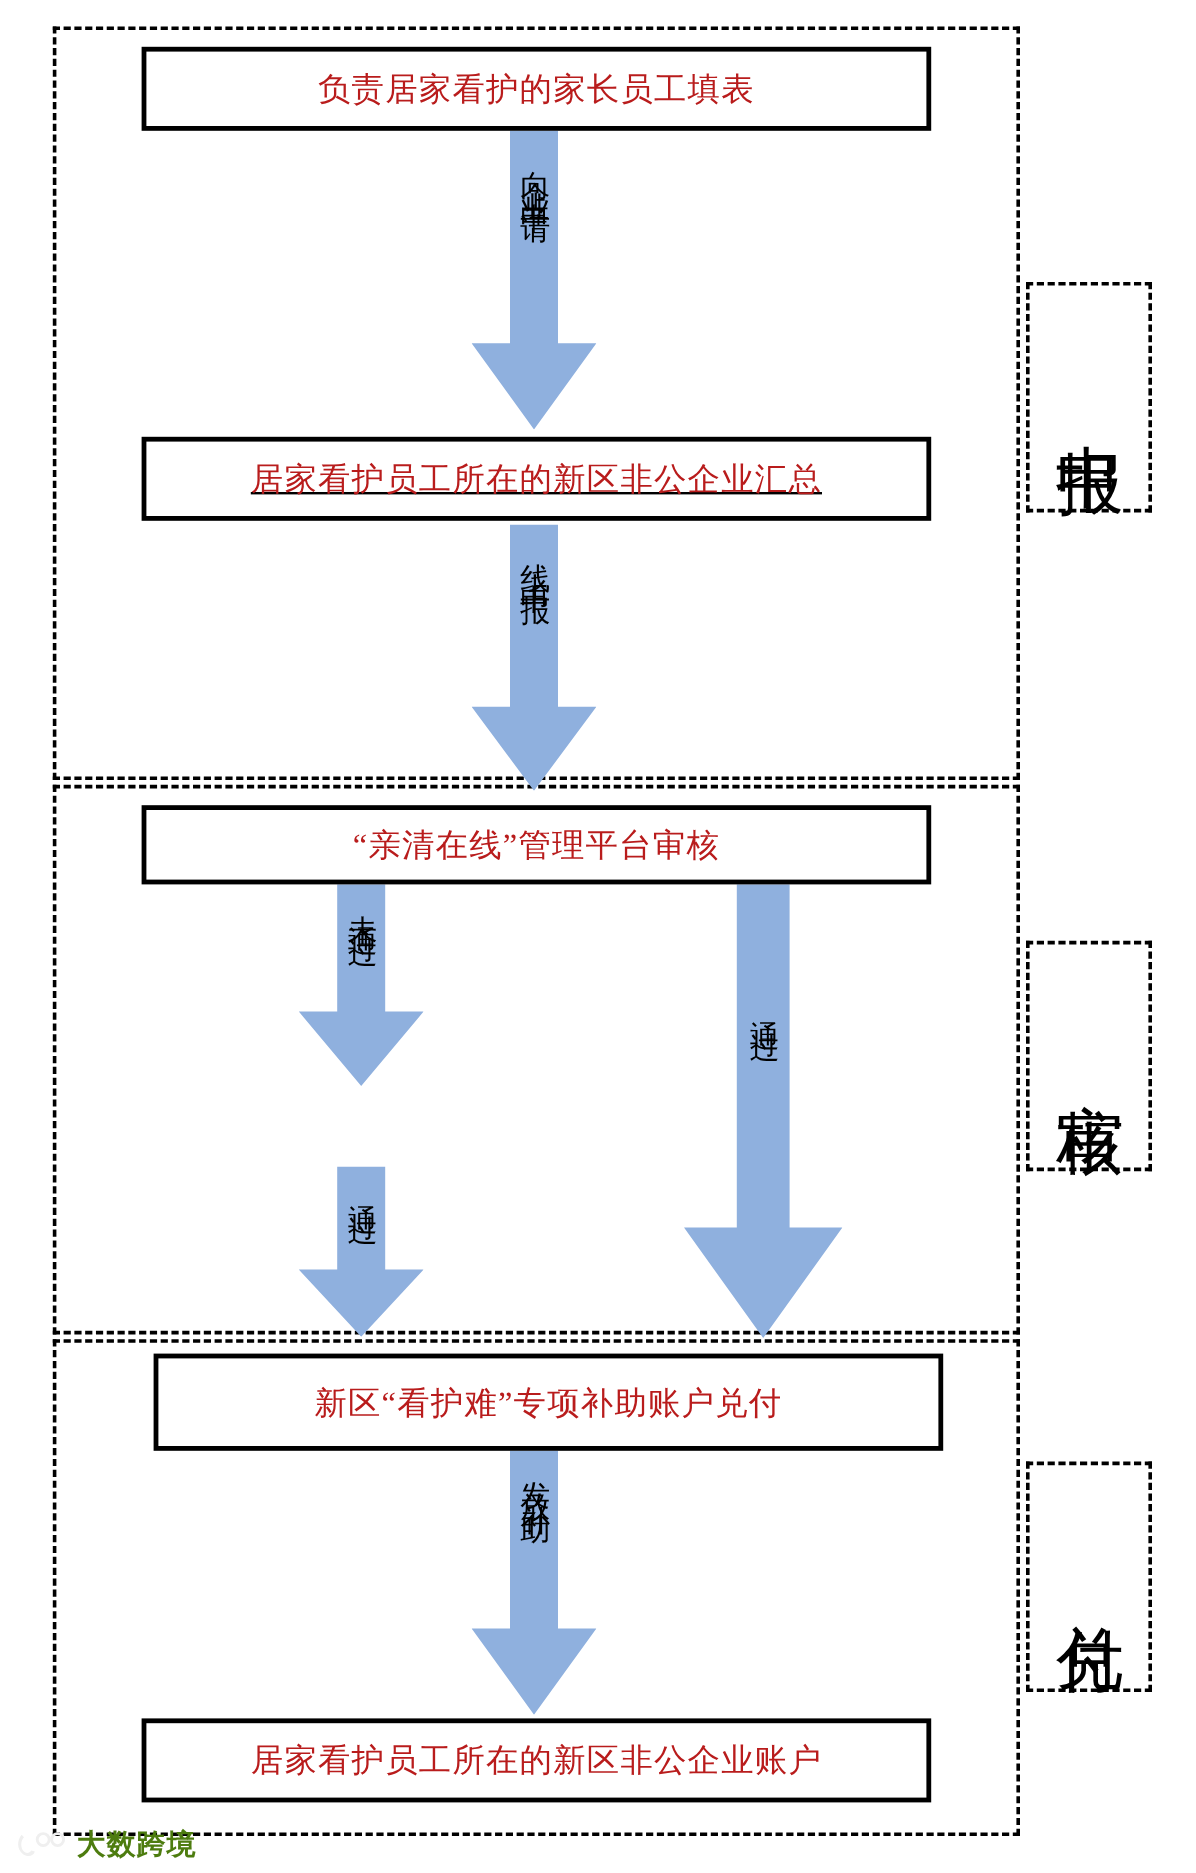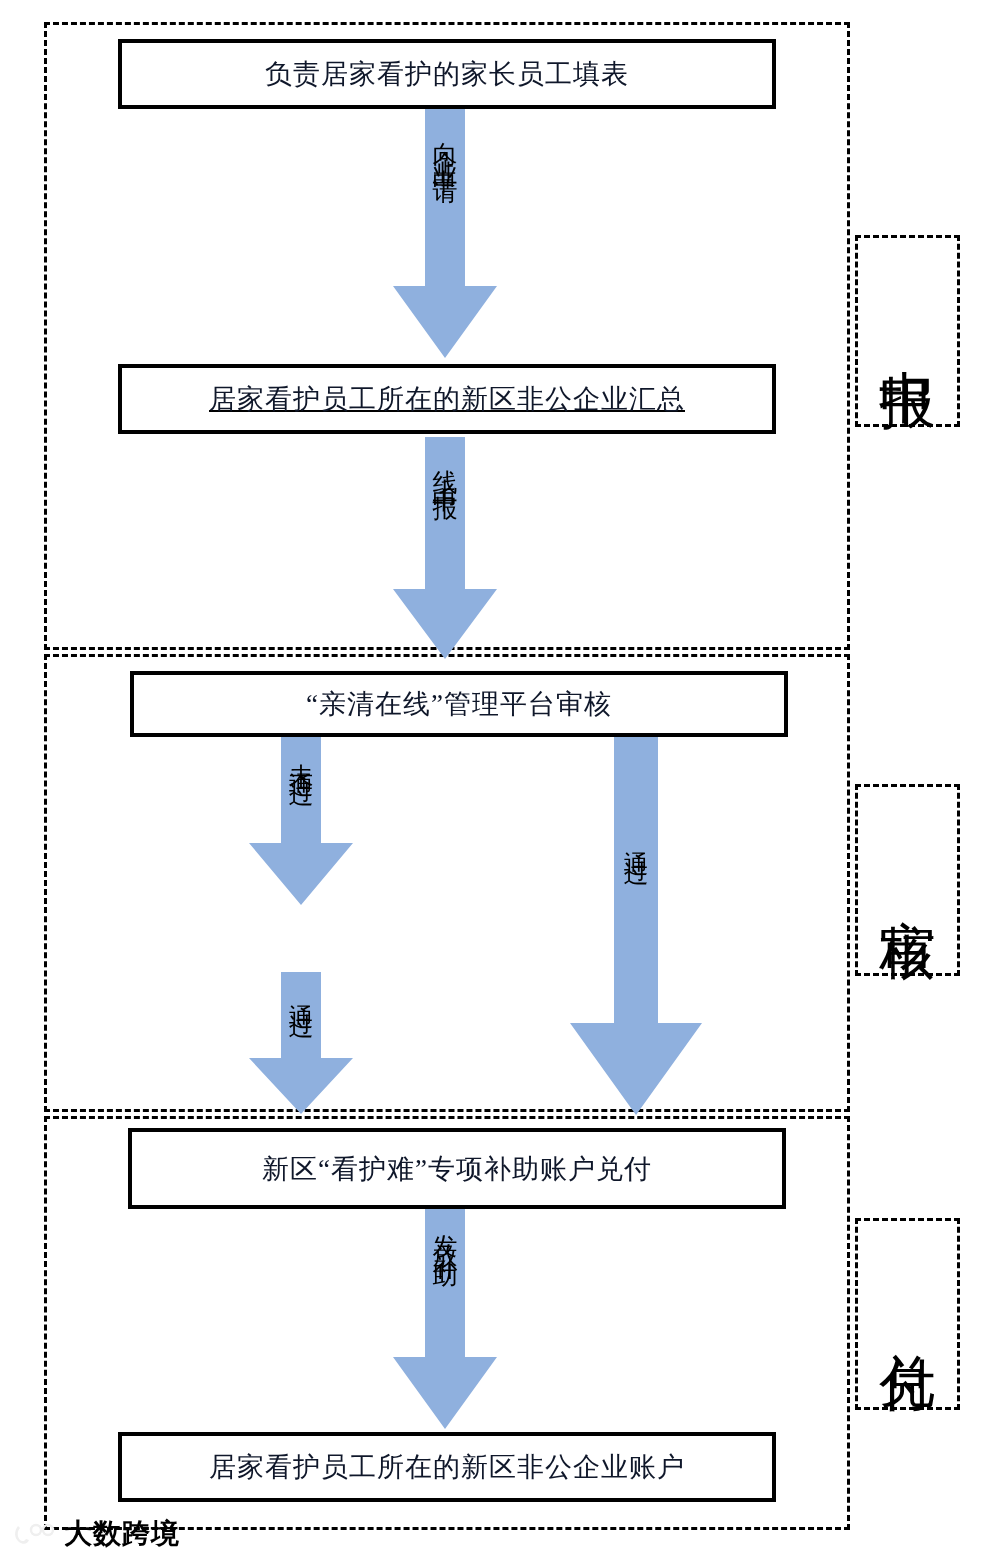--- a/index.html
+++ b/index.html
@@ -51,21 +51,21 @@
     border: 4px solid #000000;
     box-sizing: border-box;
     background: #ffffff;
     display: flex;
     align-items: center;
     justify-content: center;
     text-align: center;
   }
   .node-text {
     font-size: 27px;
-    color: #0f172a;
+    color: #b91c1c;
     letter-spacing: 1px;
     font-family: "Liberation Serif", "DejaVu Serif", serif;
     white-space: nowrap;
   }
 
   
   .arrow {
     position: absolute;
   }
   .arrow svg {
@@ -99,23 +99,23 @@
     display: flex;
     align-items: center;
     gap: 8px;
     opacity: 1;
   }
   .watermark-mark {
     width: 42px;
     height: 24px;
   }
   .watermark-text {
-    font-size: 28px;
+    font-size: 24px;
     font-weight: bold;
-    color: #000000;
+    color: #4d7c0f;
     letter-spacing: 1px;
     font-family: "Liberation Sans", "DejaVu Sans", sans-serif;
   }
 </style>
 </head>
 <body>
 
 <div id="stage">
 
   <div class="region" style="left:44px; top:22px; width:806px; height:628px;"></div>
@@ -187,21 +187,21 @@
   </div>
 
   <div class="node" style="left:118px; top:39px; width:658px; height:70px;">
     <span class="node-text">负责居家看护的家长员工填表</span>
   </div>
 
   <div class="node" style="left:118px; top:364px; width:658px; height:70px;text-decoration:underline;">
     <span class="node-text">居家看护员工所在的新区非公企业汇总</span>
   </div>
 
-  <div class="node" style="left:130px; top:671px; width:658px; height:66px;">
+  <div class="node" style="left:118px; top:671px; width:658px; height:66px;">
     <span class="node-text">“亲清在线”管理平台审核</span>
   </div>
 
 
   <div class="node" style="left:128px; top:1128px; width:658px; height:81px;">
     <span class="node-text">新区“看护难”专项补助账户兑付</span>
   </div>
 
   <div class="node" style="left:118px; top:1432px; width:658px; height:70px;">
     <span class="node-text">居家看护员工所在的新区非公企业账户</span>

